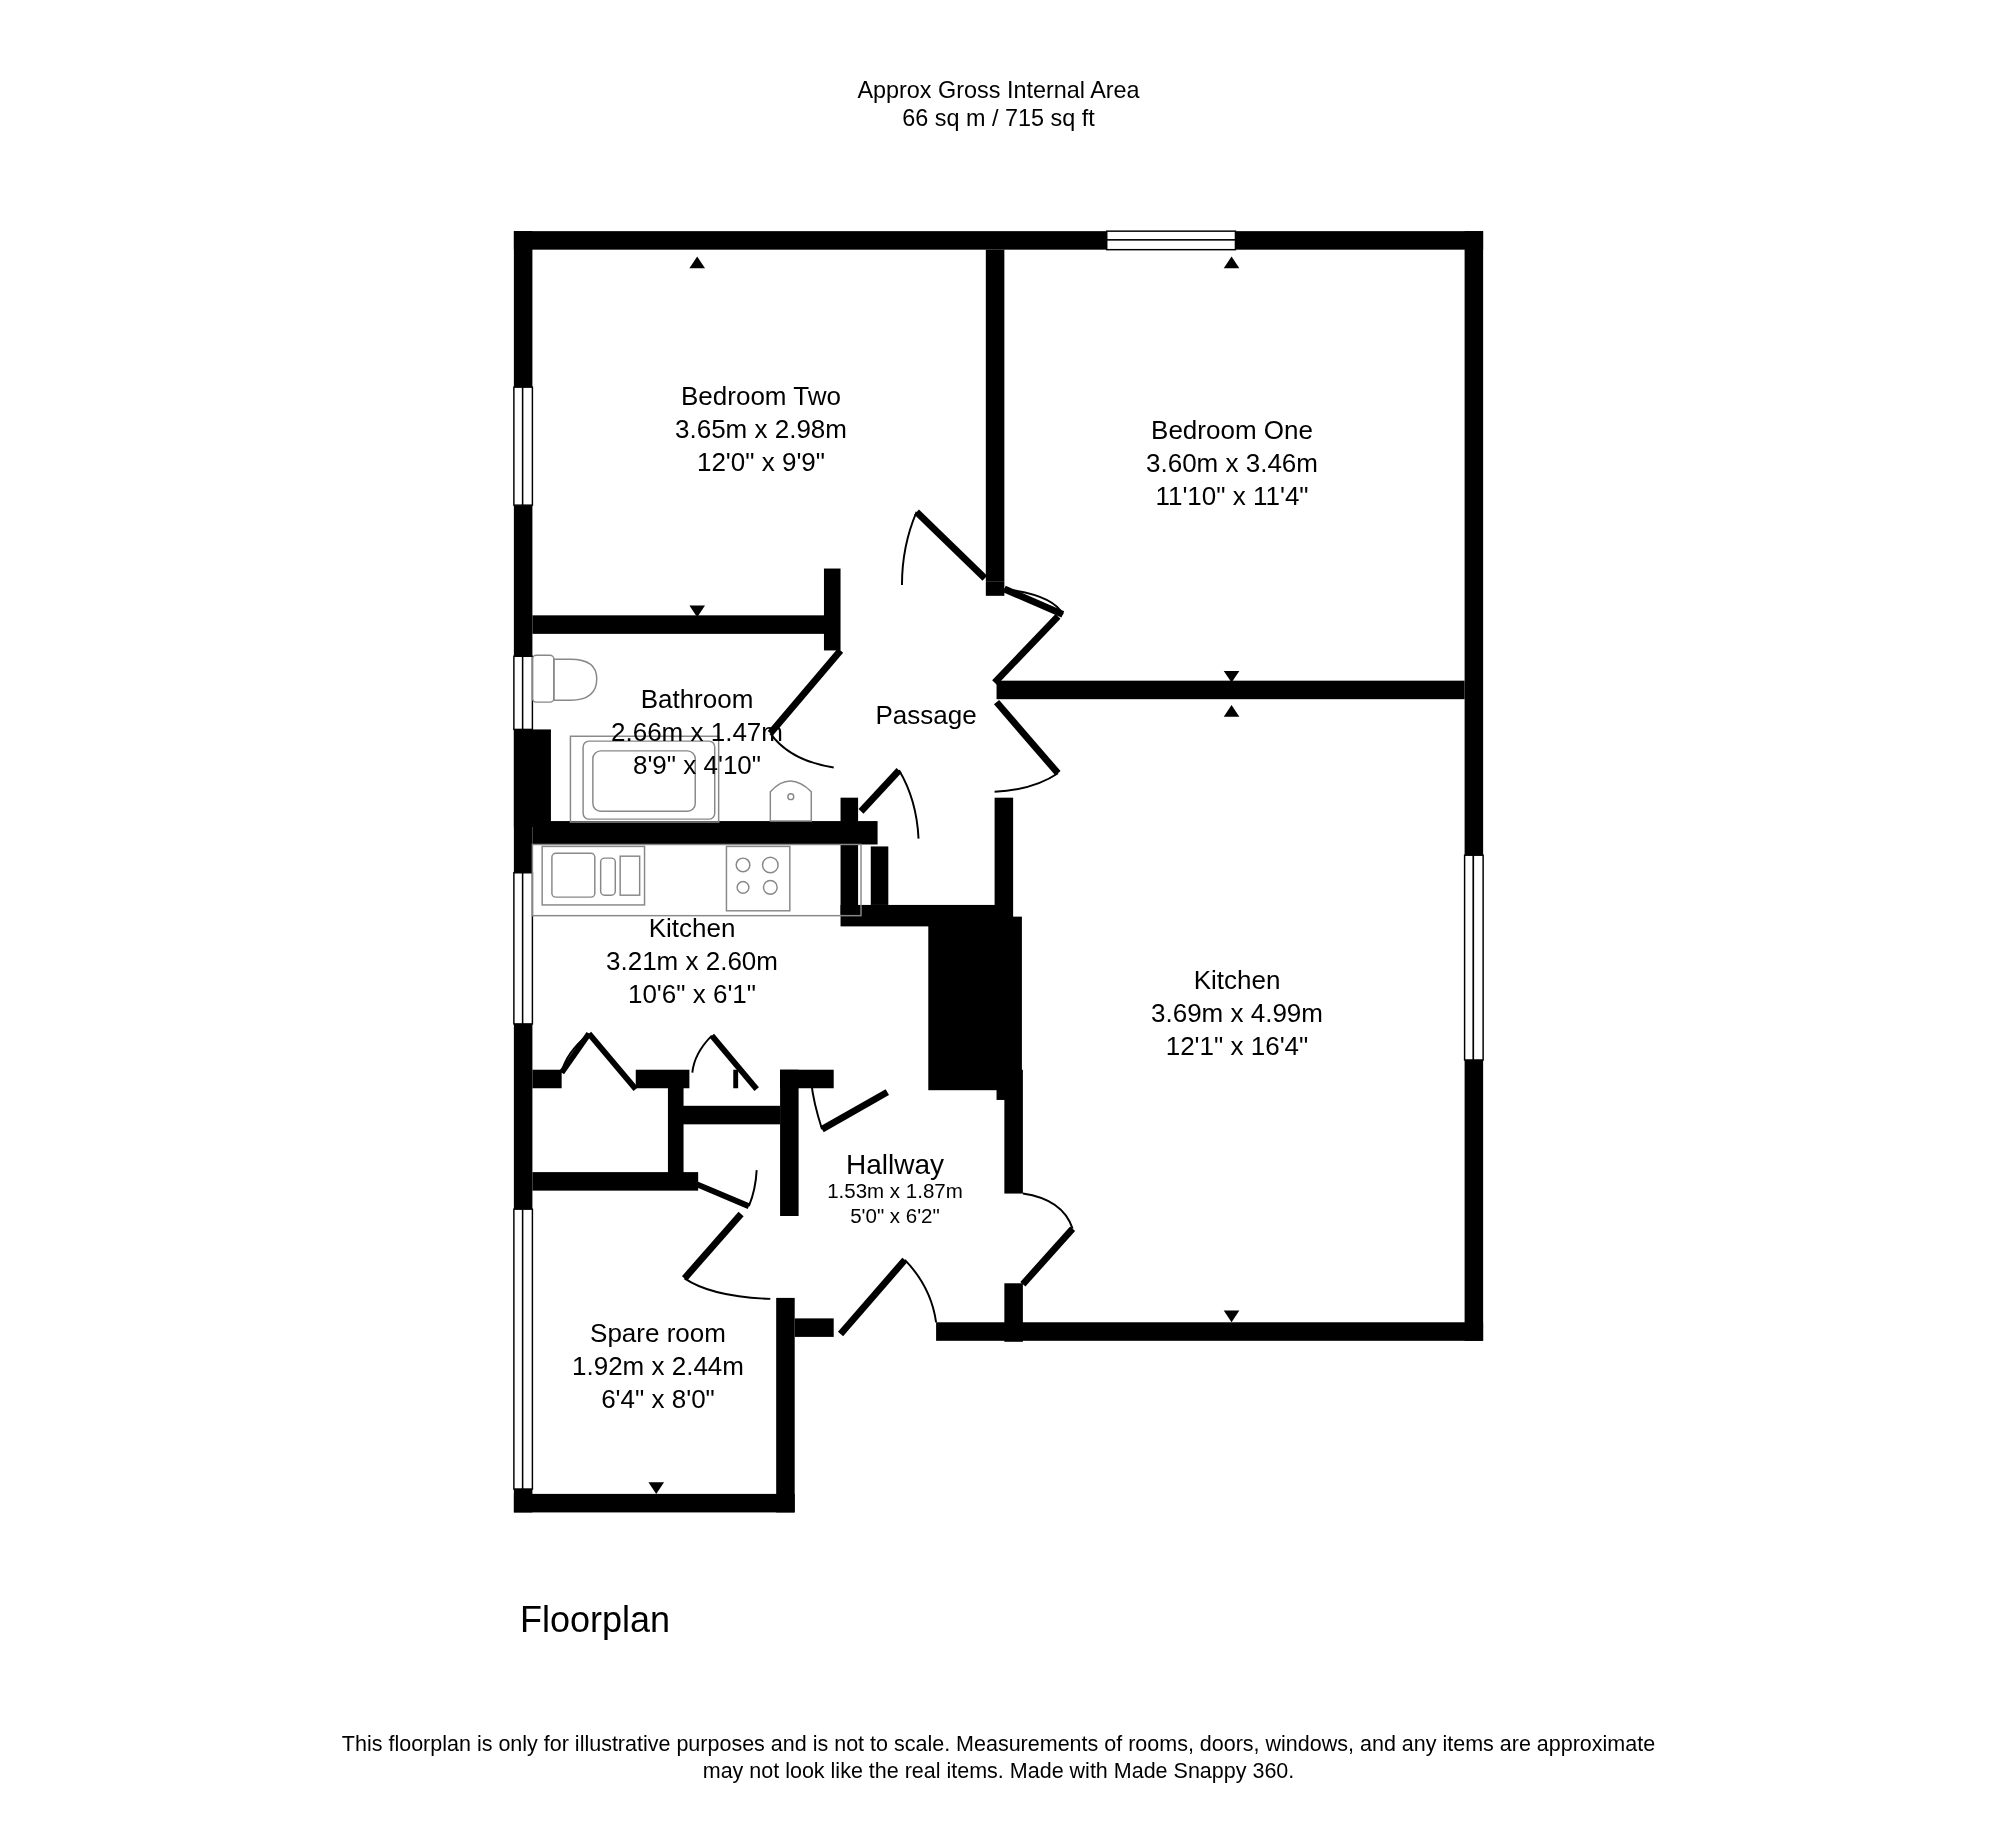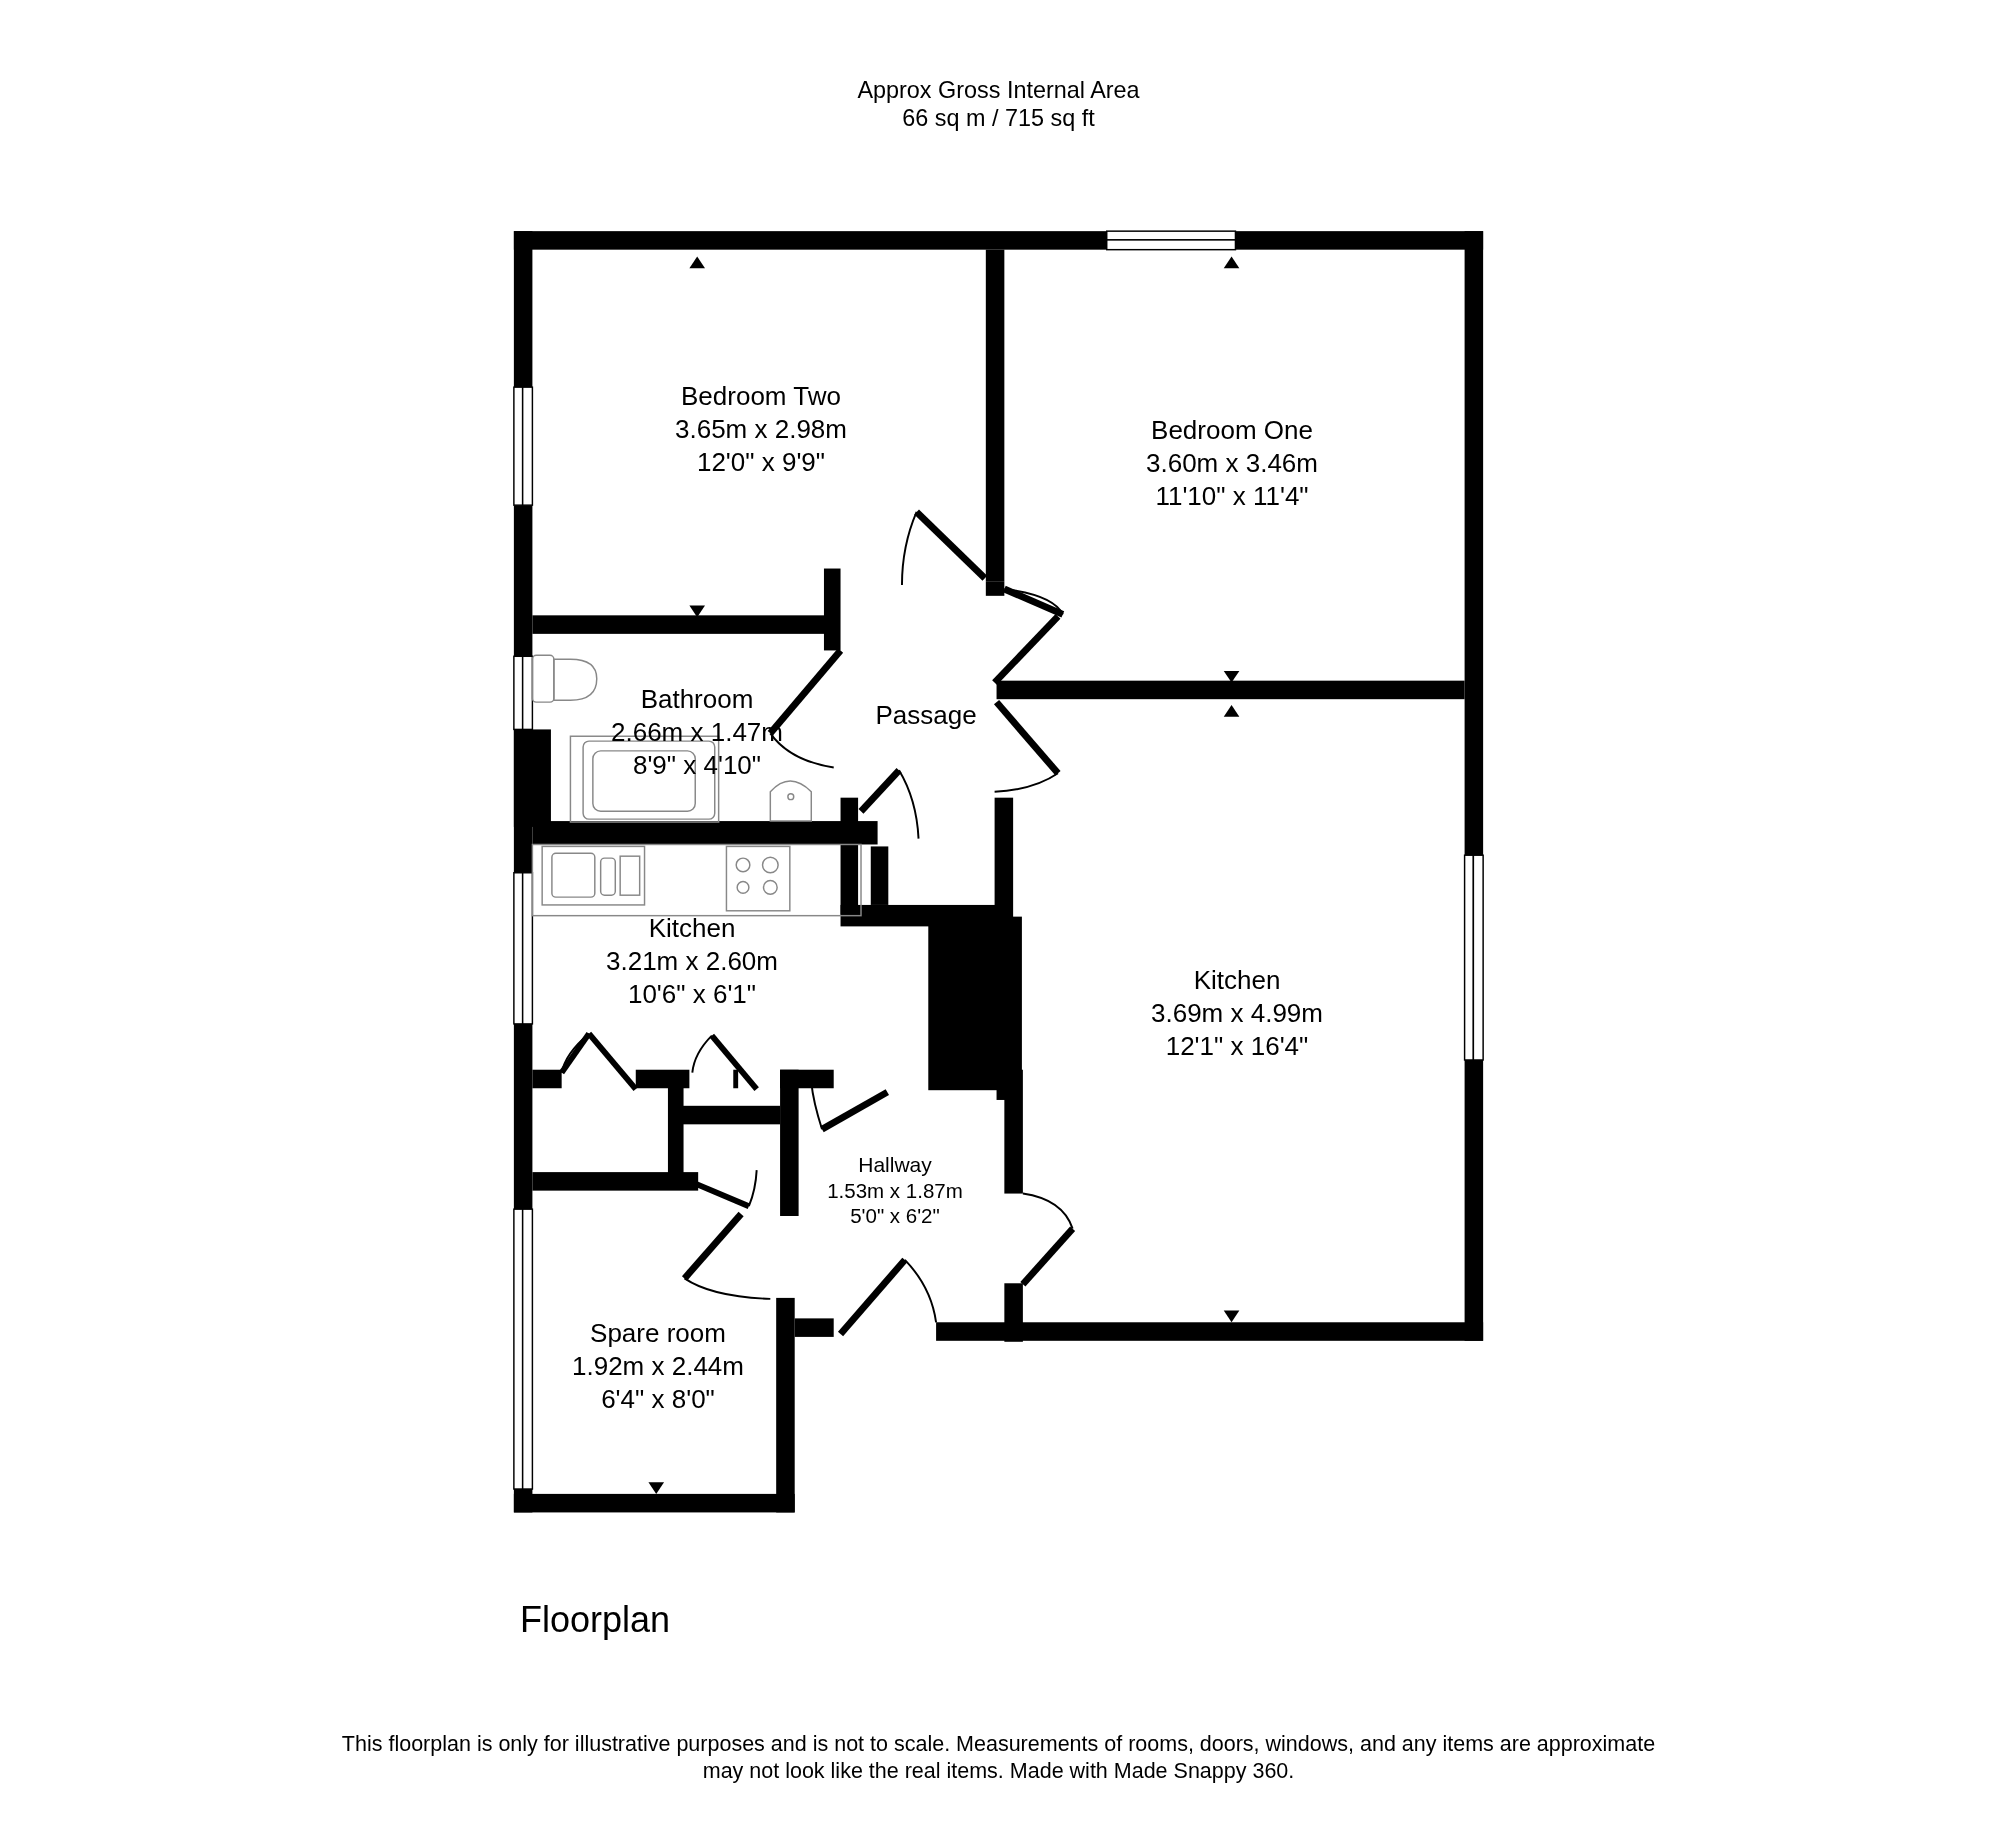--- a/index.html
+++ b/index.html
@@ -4,21 +4,21 @@
 <style>
   html, body { margin: 0; padding: 0; background: #ffffff; }
   body { width: 1997px; height: 1844px; position: relative; overflow: hidden;
          font-family: "Liberation Sans", sans-serif; color: #000; }
   .header { position: absolute; left: 0; top: 76px; width: 1997px; text-align: center;
             font-weight: normal; font-size: 23.4px; line-height: 28px; }
   .plan { position: absolute; left: 0; top: 0; }
   .room-label { position: absolute; text-align: center; transform: translateX(-50%); white-space: nowrap; }
   .room-name { font-weight: normal; font-size: 26px; line-height: 33px; }
   .room-dim { font-size: 26px; line-height: 33px; }
-  .room-label.small .room-name { font-size: 21px; line-height: 27px; }
+  .room-label.small .room-name { font-size: 28px; line-height: 27px; }
   .room-label.small .room-dim { font-size: 20.5px; line-height: 25px; }
   .floor-title { position: absolute; left: 520px; top: 1599px; font-size: 36px; }
   .disclaimer { position: absolute; left: 0; top: 1731px; width: 1997px; text-align: center;
                 font-size: 21.5px; line-height: 27px; }
   .disclaimer div { white-space: nowrap; }
 </style>
 </head>
 <body>
 
 <div class="header">

